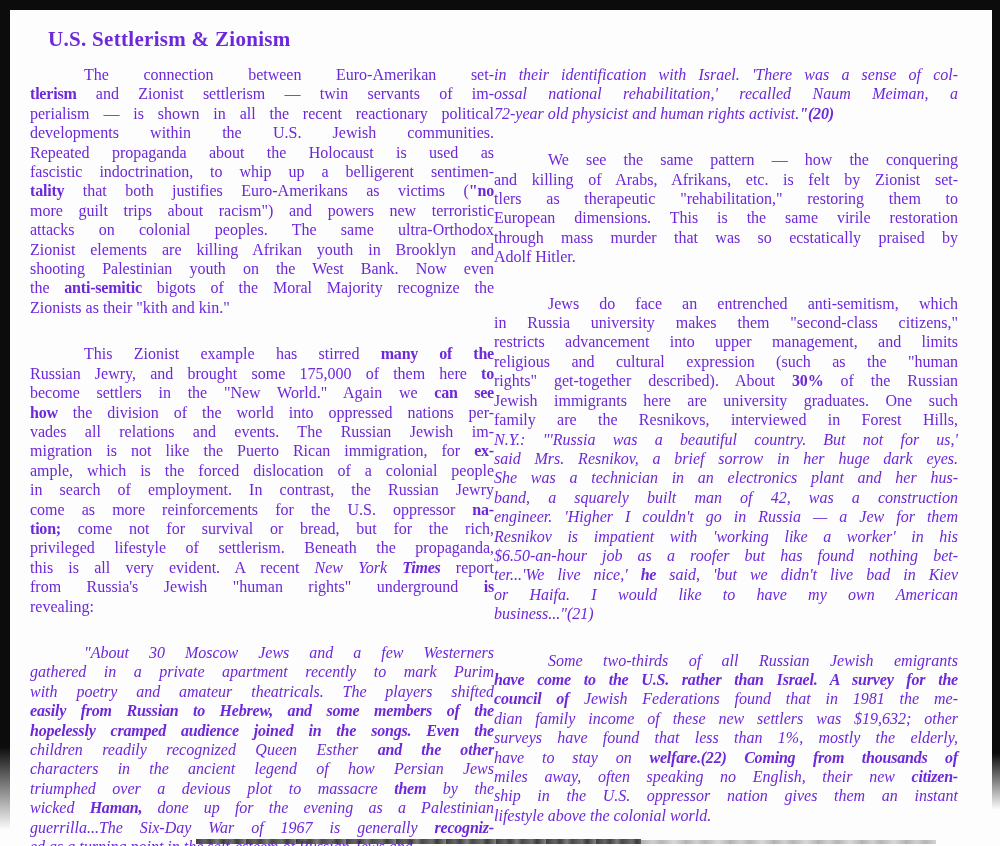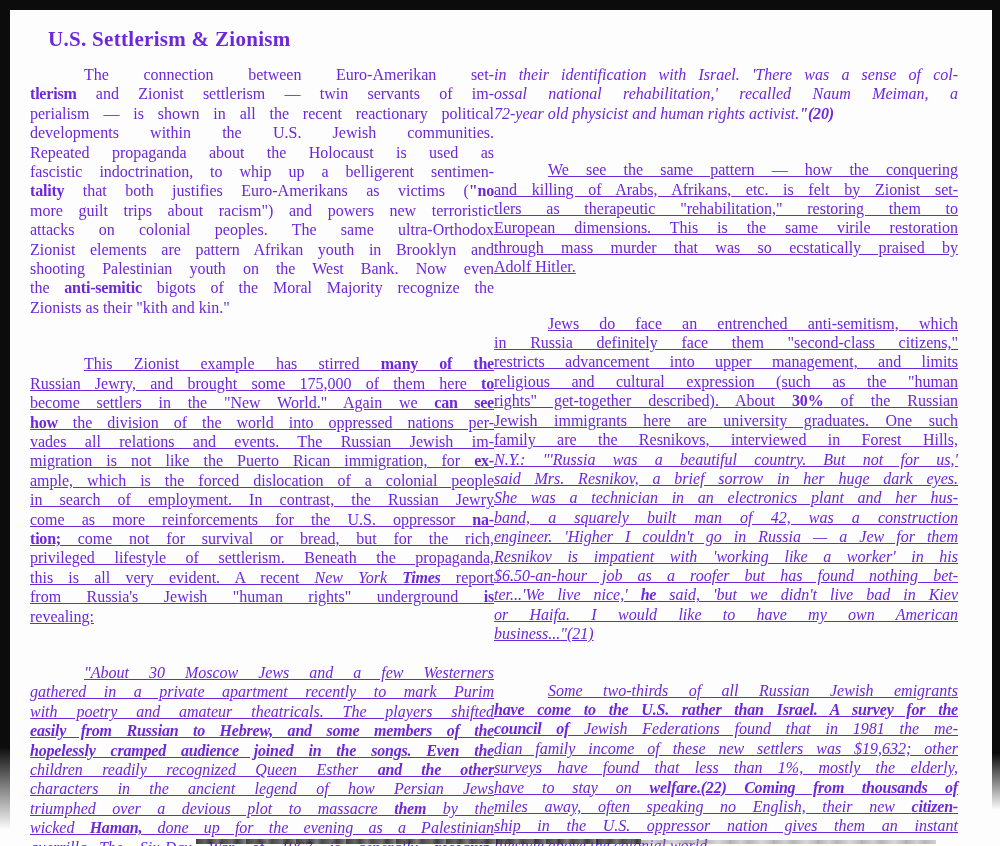--- a/index.html
+++ b/index.html
@@ -46,21 +46,21 @@
   }
   #columns {
     display: flex;
   }
   .column {
     width: 464px;
     font-size: 16px;
     line-height: 19.4px;
   }
   .para { margin: 0; }
-  .para + .para { margin-top: 37px; text-decoration: underline; }
+  .para + .para { margin-top: 27px; }
   .para.quote { font-style: italic; }
   .line {
     text-align: justify;
     text-align-last: justify;
     white-space: normal;
   }
   .line.last { text-align-last: left; }
   .line.first { text-indent: 54px; }
   .line b { letter-spacing: -0.2px; }
   
@@ -99,21 +99,21 @@
           <div class="para roman">
             <div class="line first">The connection between Euro-Amerikan set-</div>
             <div class="line"><b>tlerism</b> and Zionist settlerism — twin servants of im-</div>
             <div class="line">perialism — is shown in all the recent reactionary political</div>
             <div class="line">developments within the U.S. Jewish communities.</div>
             <div class="line">Repeated propaganda about the Holocaust is used as</div>
             <div class="line">fascistic indoctrination, to whip up a belligerent sentimen-</div>
             <div class="line"><b>tality</b> that both justifies Euro-Amerikans as victims (<b>"no</b></div>
             <div class="line">more guilt trips about racism") and powers new terroristic</div>
             <div class="line">attacks on colonial peoples. The same ultra-Orthodox</div>
-            <div class="line">Zionist elements are pattern Afrikan youth in Brooklyn and</div>
+            <div class="line">Zionist elements are killing Afrikan youth in Brooklyn and</div>
             <div class="line">shooting Palestinian youth on the West Bank. Now even</div>
             <div class="line">the <b>anti-semitic</b> bigots of the Moral Majority recognize the</div>
             <div class="line last">Zionists as their "kith and kin."</div>
           </div>
           <div class="para roman">
             <div class="line first">This Zionist example has stirred <b>many of the</b></div>
             <div class="line">Russian Jewry, and brought some 175,000 of them here <b>to</b></div>
             <div class="line">become settlers in the "New World." Again we <b>can see</b></div>
             <div class="line"><b>how</b> the division of the world into oppressed nations per-</div>
             <div class="line">vades all relations and events. The Russian Jewish im-</div>
@@ -150,21 +150,21 @@
           <div class="para roman">
             <div class="line first">We see the same pattern — how the conquering</div>
             <div class="line">and killing of Arabs, Afrikans, etc. is felt by Zionist set-</div>
             <div class="line">tlers as therapeutic "rehabilitation," restoring them to</div>
             <div class="line">European dimensions. This is the same virile restoration</div>
             <div class="line">through mass murder that was so ecstatically praised by</div>
             <div class="line last">Adolf Hitler.</div>
           </div>
           <div class="para roman">
             <div class="line first">Jews do face an entrenched anti-semitism, which</div>
-            <div class="line">in Russia definitely face them "second-class citizens,"</div>
+            <div class="line">in Russia university makes them "second-class citizens,"</div>
             <div class="line">restricts advancement into upper management, and limits</div>
             <div class="line">religious and cultural expression (such as the "human</div>
             <div class="line">rights" get-together described). About <b>30%</b> of the Russian</div>
             <div class="line">Jewish immigrants here are university graduates. One such</div>
             <div class="line">family are the Resnikovs, interviewed in Forest Hills,</div>
             <div class="line"><i>N.Y.: "'Russia was a beautiful country. But not for us,'</i></div>
             <div class="line"><i>said Mrs. Resnikov, a brief sorrow in her huge dark eyes.</i></div>
             <div class="line"><i>She was a technician in an electronics plant and her hus-</i></div>
             <div class="line"><i>band, a squarely built man of 42, was a construction</i></div>
             <div class="line"><i>engineer. 'Higher I couldn't go in Russia — a Jew for them</i></div>

